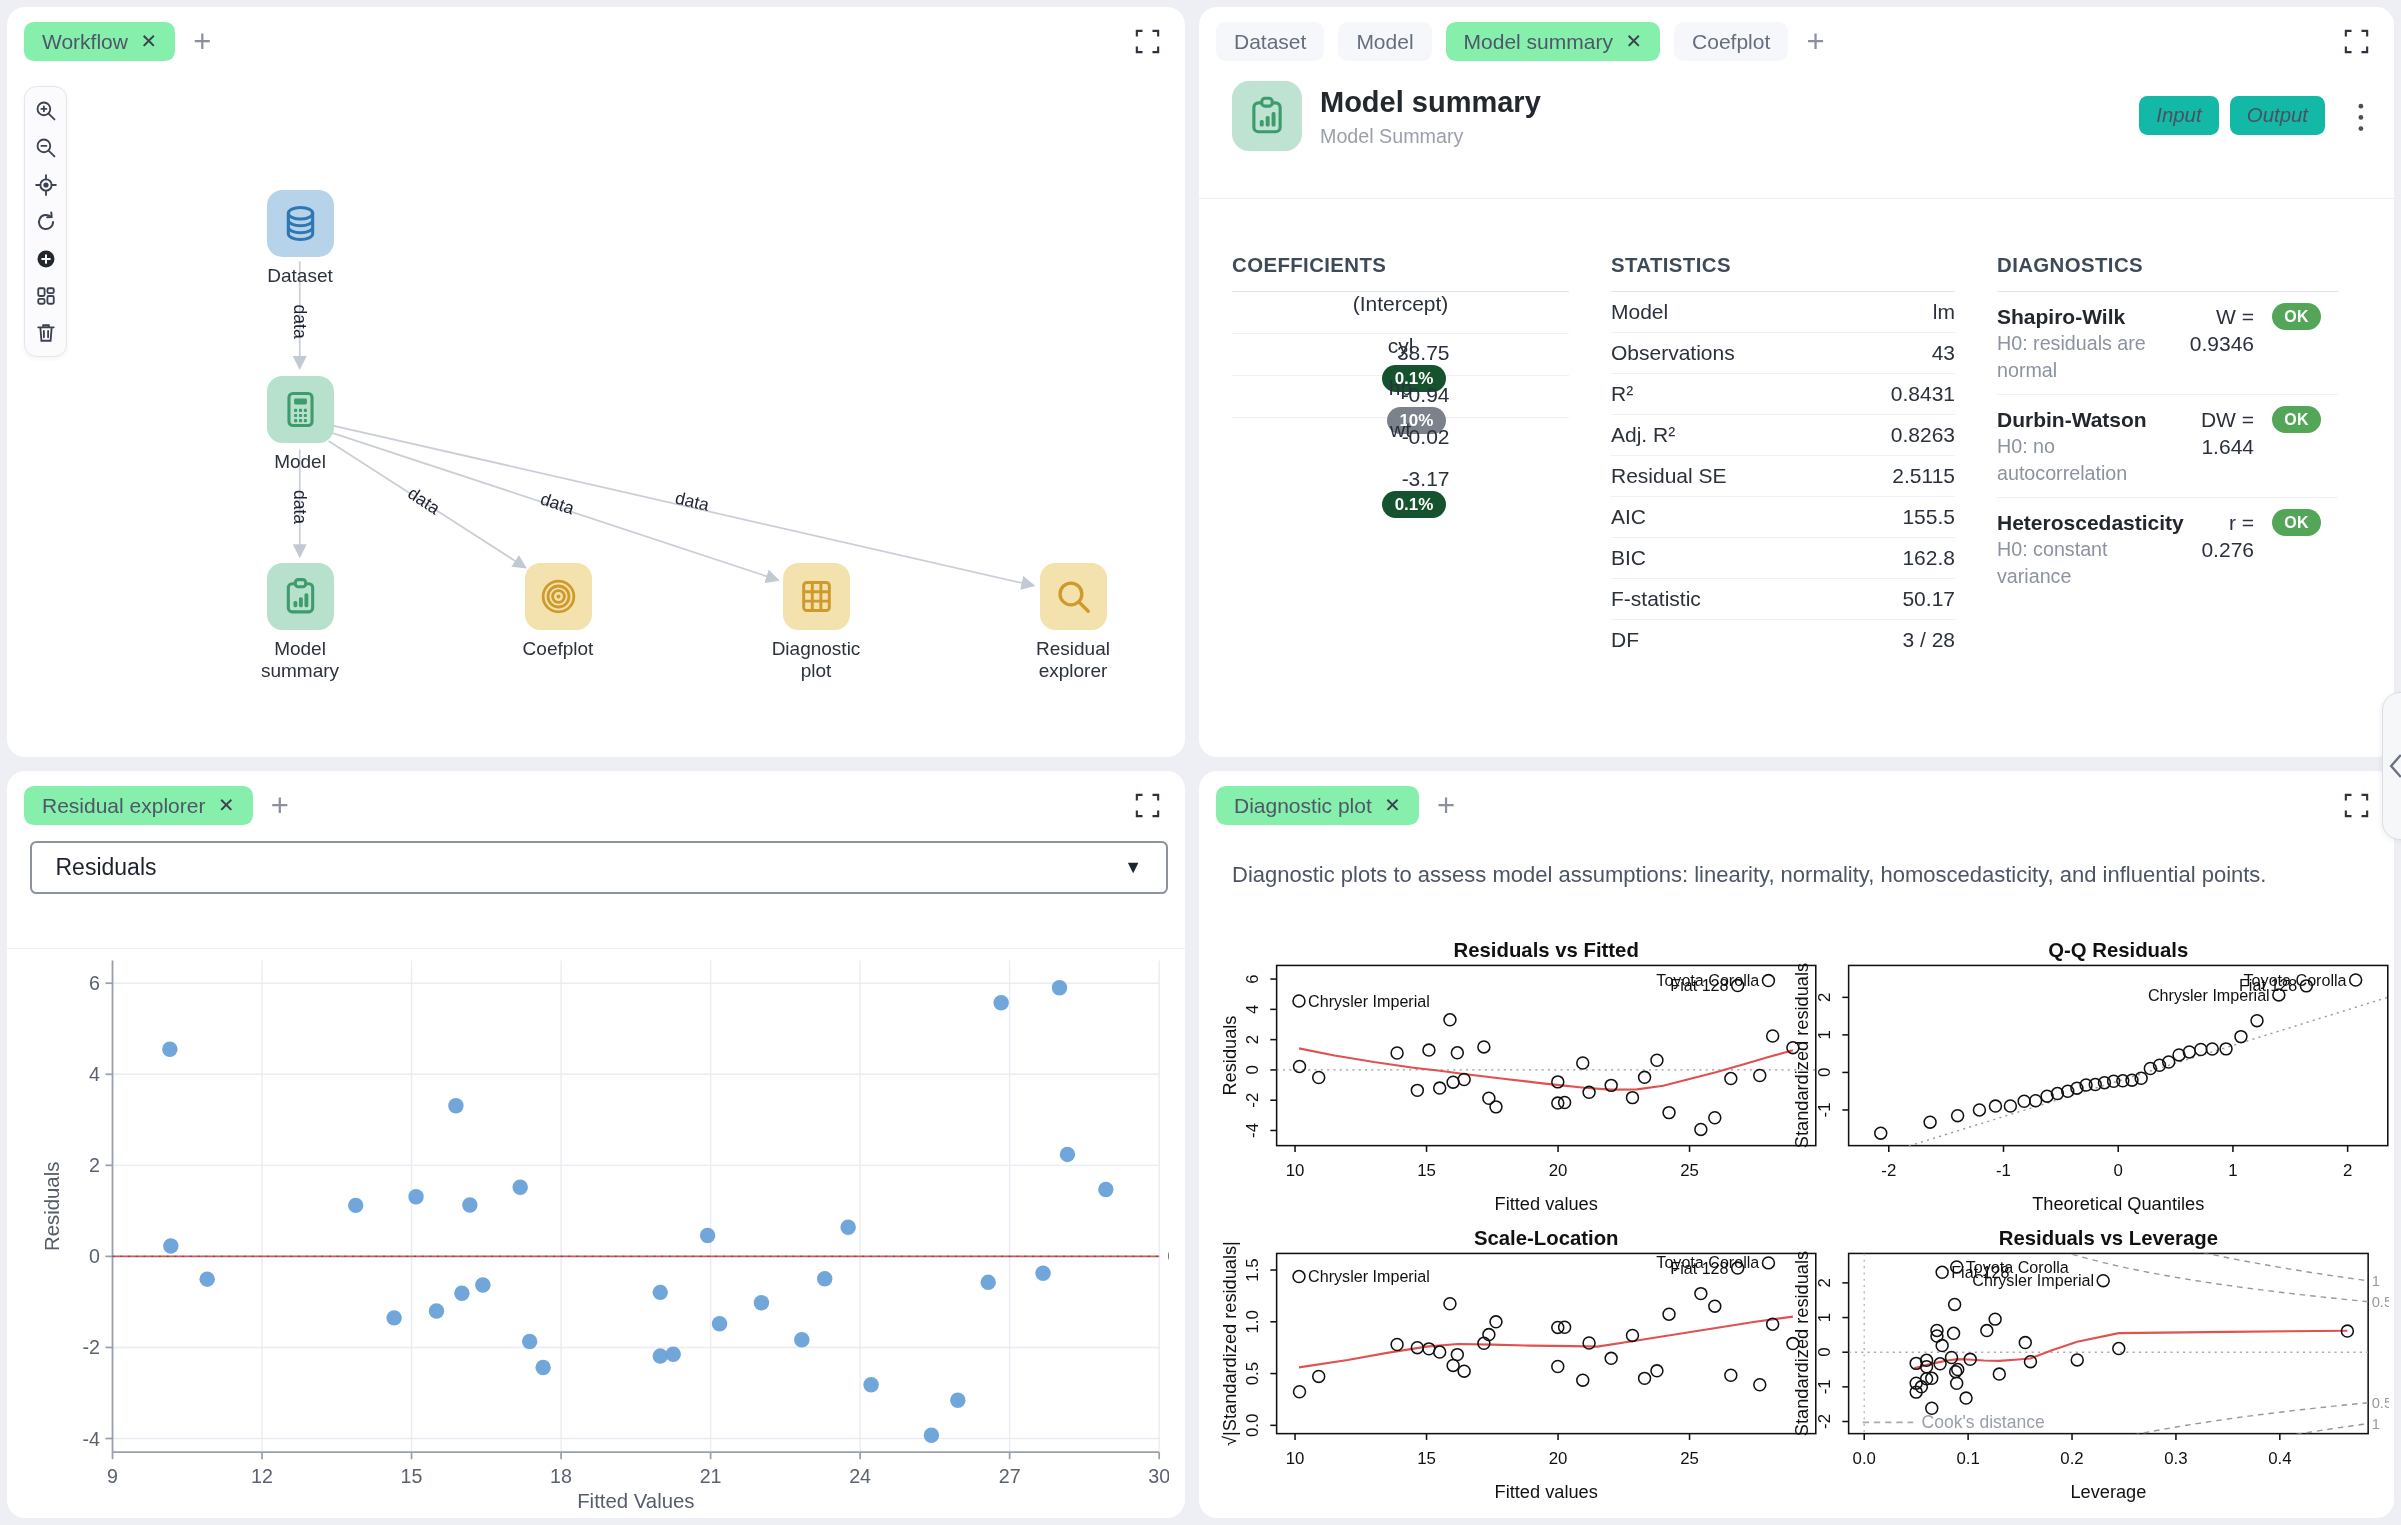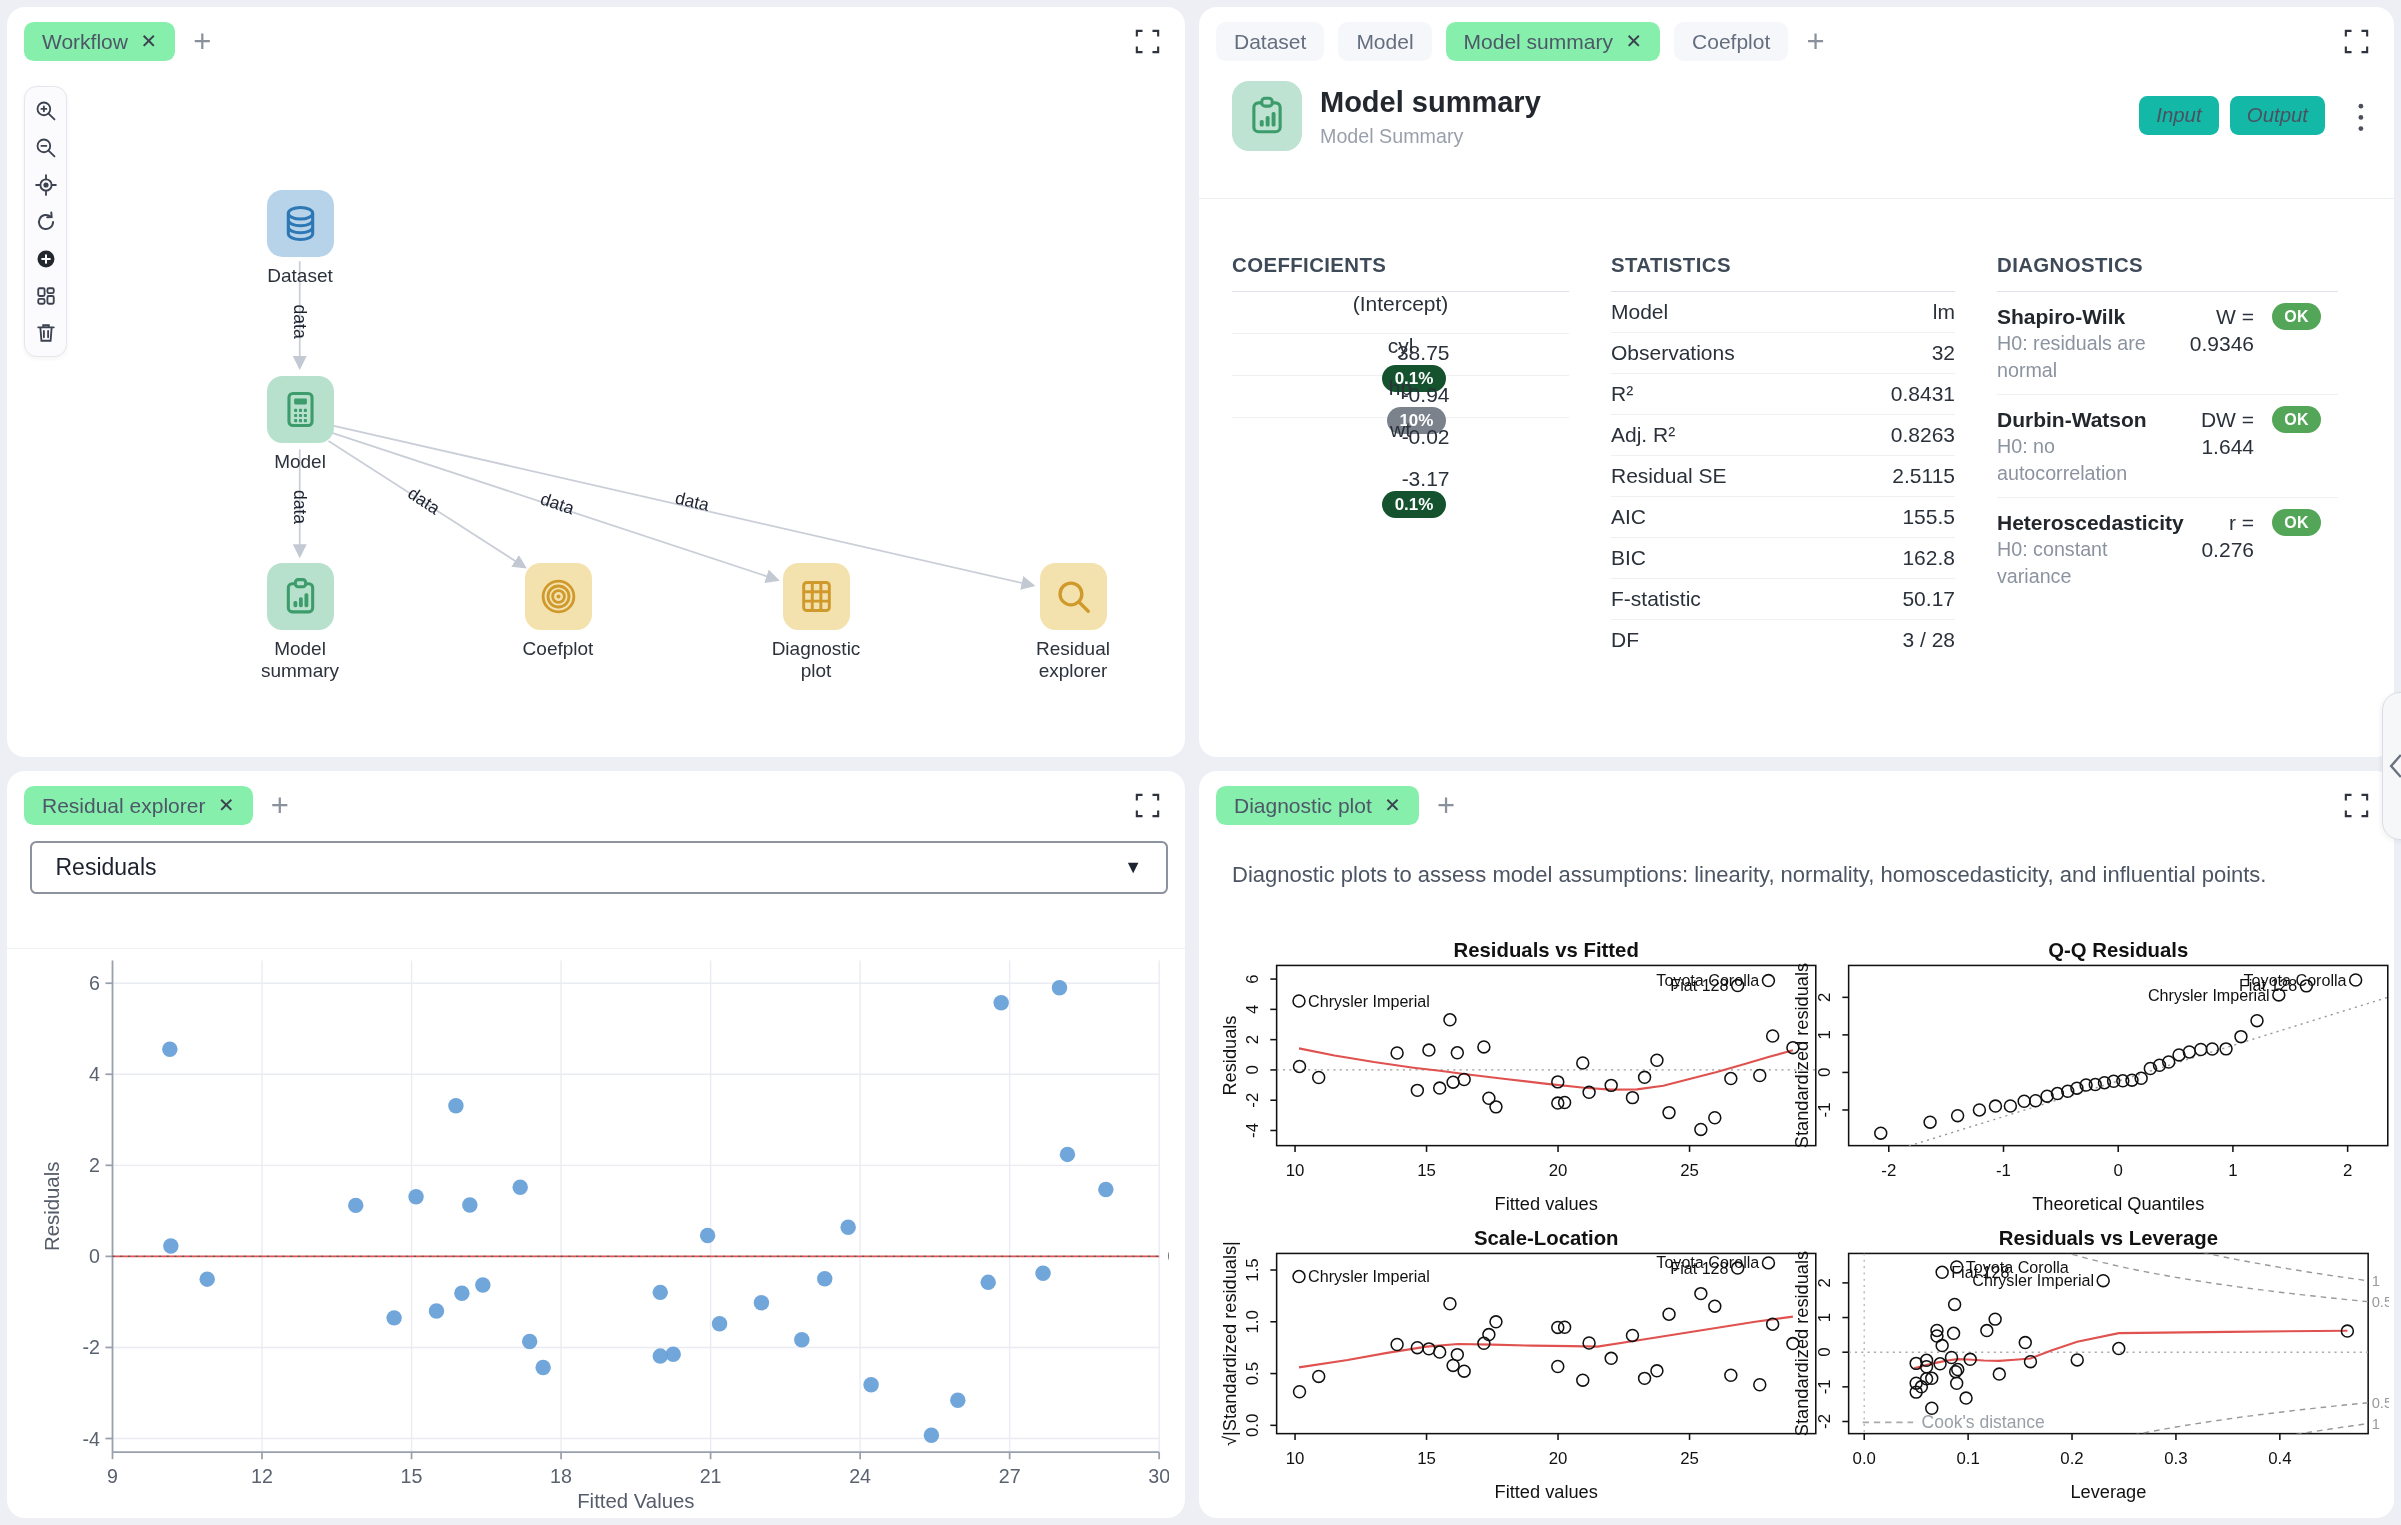--- a/index.html
+++ b/index.html
@@ -329,21 +329,21 @@
     </div>
     <div>
       <div class="colhead">STATISTICS</div>
       <div id="stat-rows">
           <div class="srow">
             <span class="slabel">Model</span>
             <span>lm</span>
           </div>
           <div class="srow">
             <span class="slabel">Observations</span>
-            <span>32</span>
+            <span>43</span>
           </div>
           <div class="srow">
             <span class="slabel">R²</span>
             <span>0.8431</span>
           </div>
           <div class="srow">
             <span class="slabel">Adj. R²</span>
             <span>0.8263</span>
           </div>
           <div class="srow">

